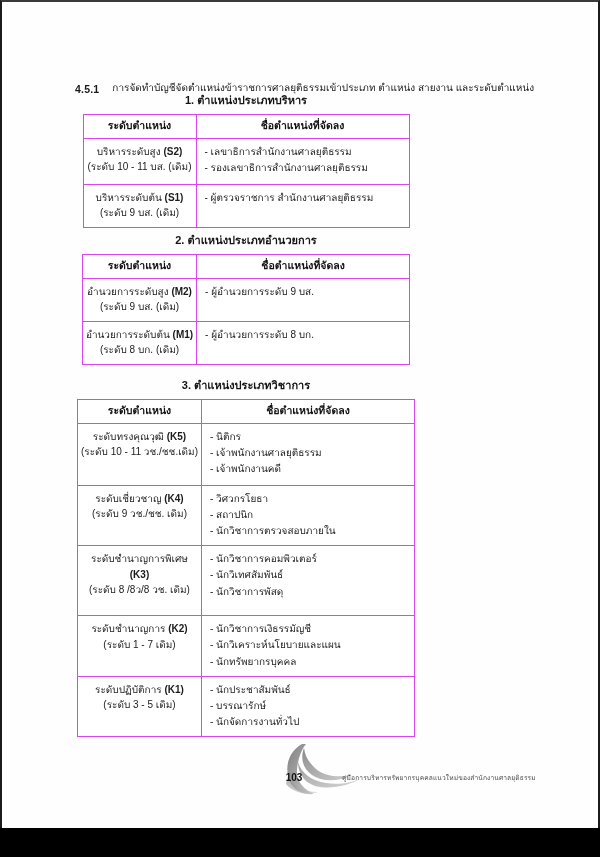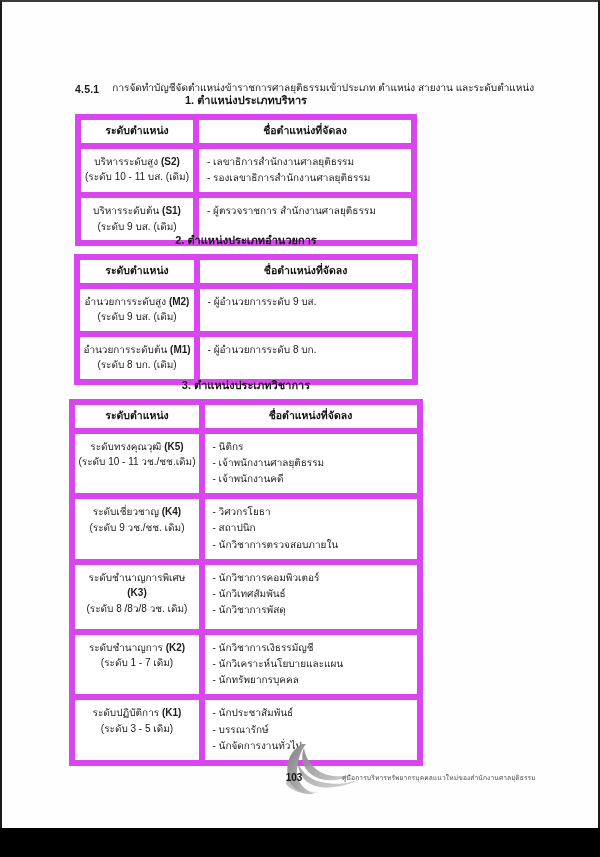--- a/index.html
+++ b/index.html
@@ -88,21 +88,21 @@
     margin-bottom: 5px;
   }
   table.doc-table {
     border-collapse: collapse;
     margin: 0 auto;
     background: #ffffff;
     table-layout: fixed;
   }
   table.doc-table td,
   table.doc-table th {
-    border: 6px solid #d946ef;
+    border: 1px solid #d946ef;
     padding: 0;
     vertical-align: top;
     background: #ffffff;
   }
   .th-cell {
     text-align: center;
     font-size: 10.5px;
     font-weight: bold;
     color: #111111;
     padding: 4px 3px 5px 3px;

